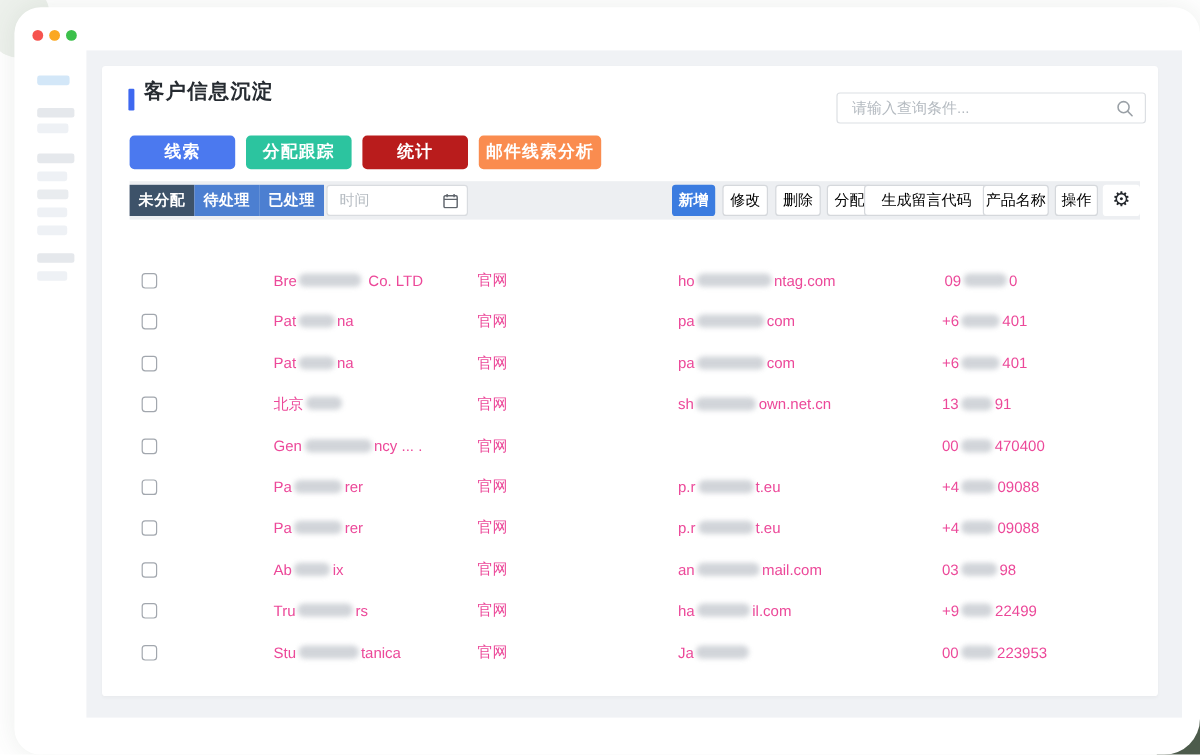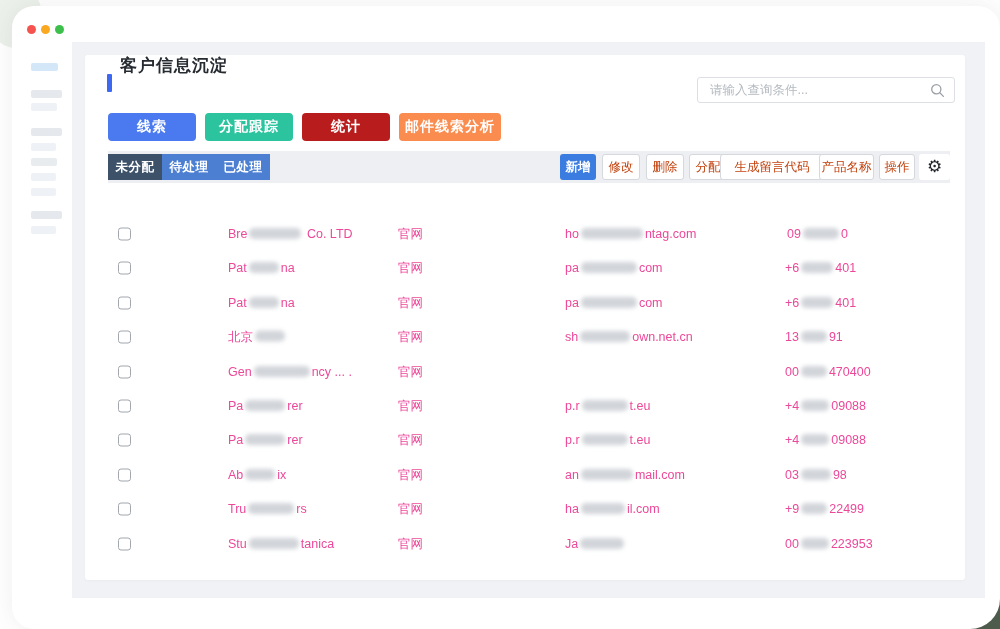--- a/index.html
+++ b/index.html
@@ -16,40 +16,40 @@
   .lights { position:absolute; left:27px; top:25px; z-index:3; display:flex; gap:5px; }
   .light { width:9px; height:9px; border-radius:50%; }
 
   .skeleton-bar { position:absolute; left:31px; height:8px; border-radius:2px; z-index:3; }
 
   .main-bg { position:absolute; left:72px; top:42px; width:913px; height:556px; background:#f0f2f5; z-index:2; }
   .card { position:absolute; left:85px; top:55px; width:880px; height:525px; background:#fff; border-radius:3px; z-index:3; box-shadow:0 1px 3px rgba(0,0,0,.03); }
 
   
   .title-accent { position:absolute; left:107px; top:74px; width:5px; height:18px; border-radius:1px; z-index:4; }
-  .page-title { position:absolute; left:120px; top:54px; font-size:17px; font-weight:700; color:#262b31; letter-spacing:1px; z-index:4; }
+  .page-title { position:absolute; left:120px; top:65px; font-size:17px; font-weight:700; color:#262b31; letter-spacing:1px; z-index:4; }
 
   .search-box { position:absolute; left:697px; top:77px; width:258px; height:26px; background:#fff; border:1px solid #dcdfe3; border-radius:3px; z-index:4; }
   .search-box input { position:absolute; left:0; top:0; width:100%; height:100%; border:none; outline:none; background:transparent; padding:0 30px 0 12px; font-size:12.5px; color:#333; font-family:"Liberation Sans", sans-serif; }
   .search-box input::placeholder { color:#b4bac0; }
   .search-icon { position:absolute; right:9px; top:5px; width:15px; height:15px; }
 
   .nav-btn { position:absolute; top:113px; height:28px; border:none; border-radius:4px; color:#fff; font-size:14px; font-weight:700; letter-spacing:1px; cursor:pointer; z-index:4; font-family:"Liberation Sans", sans-serif; }
 
   .strip { position:absolute; left:108px; top:151px; width:842px; height:32px; background:#edeff2; z-index:4; }
 
   .seg-tab { position:absolute; top:154px; height:26px; display:flex; align-items:center; justify-content:center; color:#fff; font-size:12.5px; font-weight:600; letter-spacing:.5px; cursor:pointer; z-index:5; }
 
   .date-box { position:absolute; left:272px; top:154px; width:118px; height:26px; background:#fff; border:1px solid #d9dce0; border-radius:3px; z-index:5; }
   .date-box input { position:absolute; left:0; top:0; width:100%; height:100%; border:none; outline:none; background:transparent; padding:0 26px 0 10px; font-size:12.5px; color:#333; font-family:"Liberation Sans", sans-serif; }
   .date-box input::placeholder { color:#b7bdc3; }
   .cal-icon { position:absolute; right:7px; top:6px; width:13px; height:13px; }
 
   .act-btn { position:absolute; top:154px; height:26px; border-radius:3px; font-size:12.5px; cursor:pointer; z-index:5; font-family:"Liberation Sans", sans-serif; padding:0; }
-  .act-btn.default { background:#fff; border:1px solid #d5d8dc; color:#c2410c; }
+  .act-btn.default { background:#fff; border:1px solid #d5d8dc; color:#000000; }
   .act-btn.primary { border:none; color:#fff; font-weight:600; }
   .gear-btn { position:absolute; left:919px; top:154px; width:31px; height:26px; background:#fff; border:none; border-radius:3px; font-size:17px; line-height:26px; color:#23272c; cursor:pointer; z-index:5; text-align:center; }
 
   
   .t-head { position:absolute; left:108px; top:190px; width:842px; height:26px; background:#f6f7f9; z-index:4; }
   .t-head .hcell { position:absolute; top:50%; transform:translateY(-50%); font-size:12.5px; color:#2f3338; white-space:nowrap; }
   .t-row { position:absolute; left:108px; width:842px; height:34px; z-index:4; }
   .t-row .cell { position:absolute; top:50%; transform:translateY(-50%); font-size:12.5px; color:#ec4899; white-space:nowrap; }
   .cb { position:absolute; left:10px; top:50%; transform:translateY(-50%); width:13px; height:13px; background:#fff; border:1px solid #a2a7ae; border-radius:3px; cursor:pointer; }
   .t-head .cb { border-color:#9aa0a7; }
@@ -102,20 +102,29 @@
       <button class="nav-btn" style="left: 399px; width: 102px; background: rgb(250, 140, 79);">邮件线索分析</button>
     </div>
 
   <div class="strip"></div>
   <div id="segTabs">
       <div class="seg-tab" style="left: 108px; width: 54px; background: rgb(61, 82, 105);">未分配</div>
       <div class="seg-tab" style="left: 162px; width: 54px; background: rgb(76, 127, 209);">待处理</div>
       <div class="seg-tab" style="left: 216px; width: 54px; background: rgb(76, 127, 209);">已处理</div>
     </div>
 
+  <div class="date-box">
+    <input type="text" placeholder="时间" style="">
+    <svg class="cal-icon" viewBox="0 0 13 13">
+      <rect x="1" y="2.2" width="11" height="9.8" rx="1" fill="none" stroke="#5f656c" stroke-width="1.2"></rect>
+      <line x1="3.6" y1="0.6" x2="3.6" y2="3.4" stroke="#5f656c" stroke-width="1.2"></line>
+      <line x1="9.4" y1="0.6" x2="9.4" y2="3.4" stroke="#5f656c" stroke-width="1.2"></line>
+      <line x1="1" y1="5.2" x2="12" y2="5.2" stroke="#5f656c" stroke-width="1"></line>
+    </svg>
+  </div>
 
   <div id="actBtns">
       <button class="act-btn primary" style="left: 560px; width: 36px; background: rgb(59, 124, 224);">新增</button>
       <button class="act-btn default" style="left: 602px; width: 38px;">修改</button>
       <button class="act-btn default" style="left: 646px; width: 38px;">删除</button>
       <button class="act-btn default" style="left: 689px; width: 38px;">分配</button>
       <button class="act-btn default" style="left: 720px; width: 104px;">生成留言代码</button>
       <button class="act-btn default" style="left: 819px; width: 55px;">产品名称</button>
       <button class="act-btn default" style="left: 879px; width: 36px;">操作</button>
     </div>

